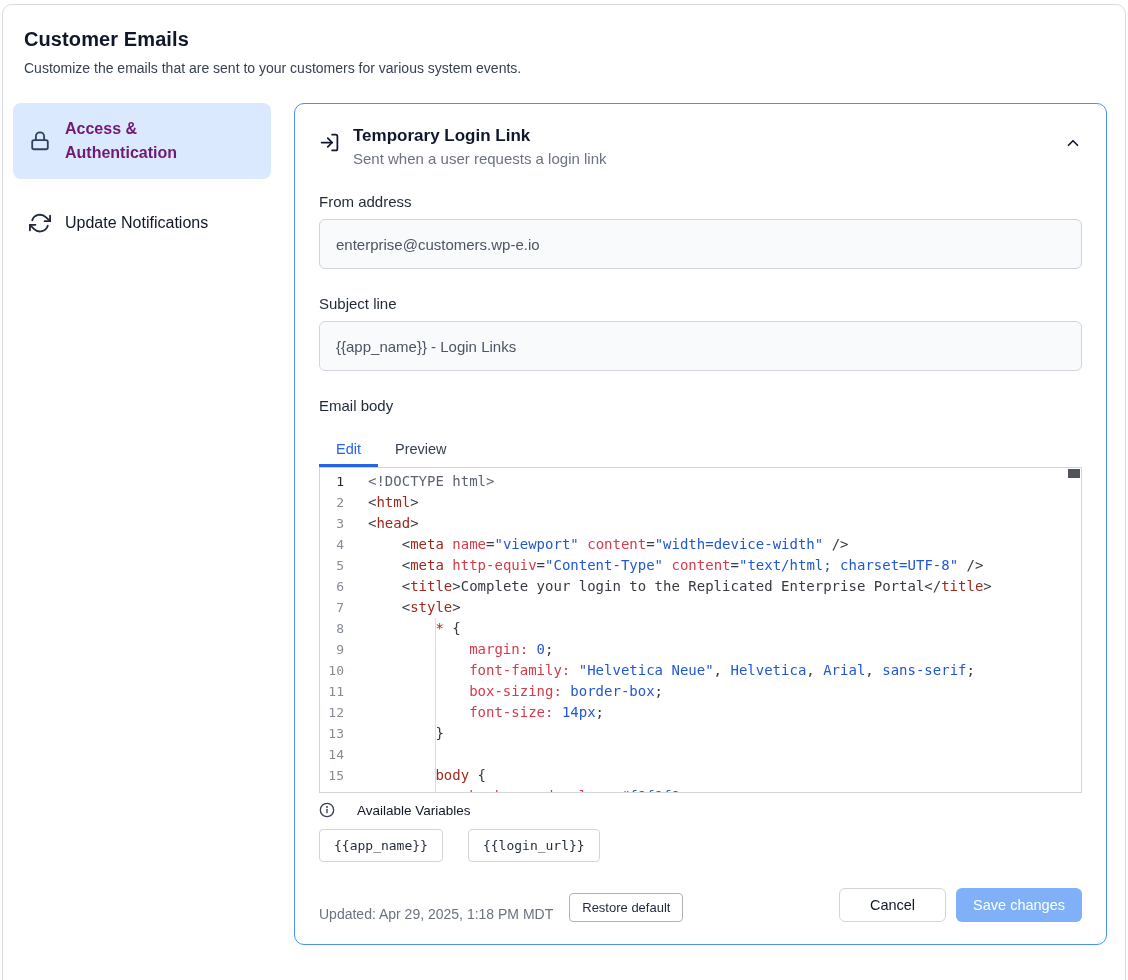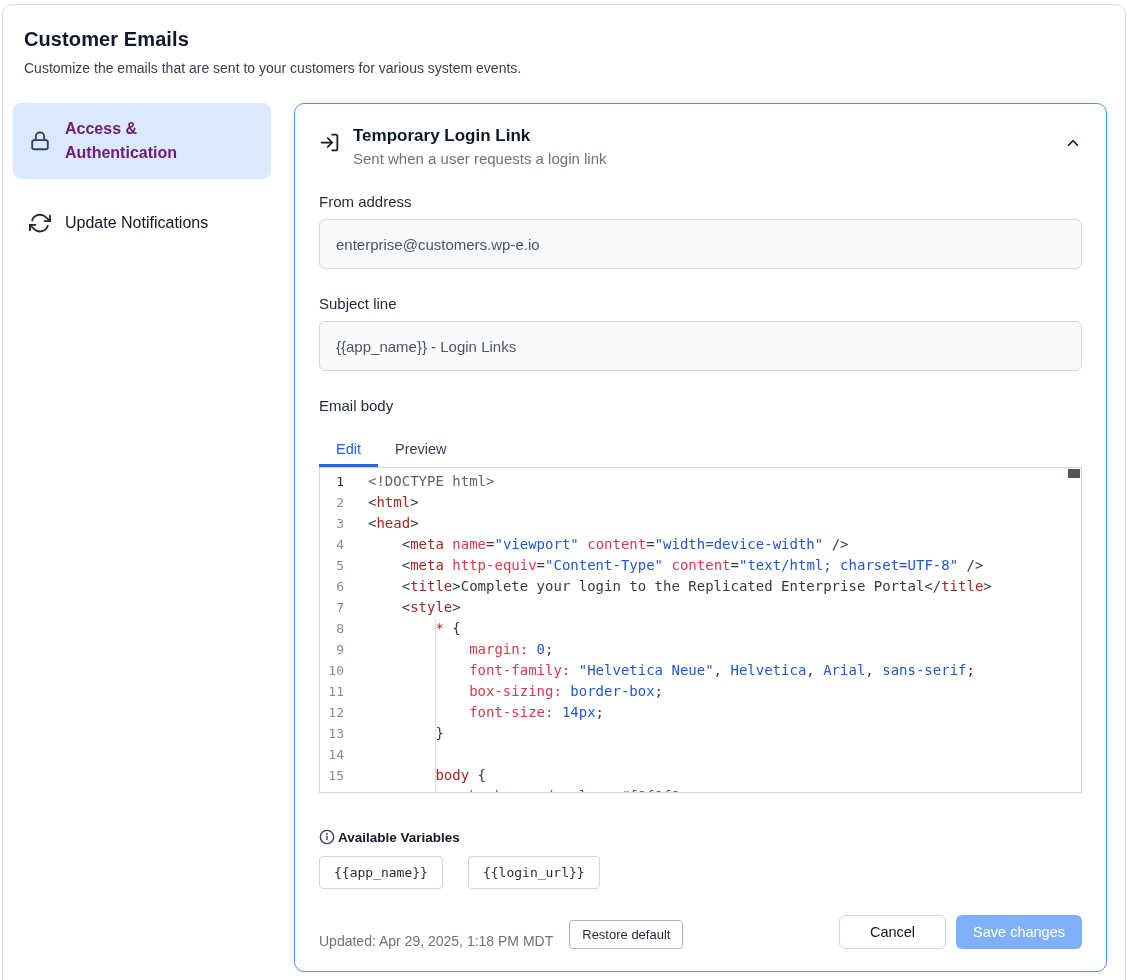--- a/index.html
+++ b/index.html
@@ -55,21 +55,21 @@
   .t-meta { color:#5c636e; }
   .t-pl { color:#383a42; }
   .t-tag { color:#a0291e; }
   .t-attr { color:#d73a49; }
   .t-str { color:#2257d2; }
   .t-num { color:#2257d2; }
   .indent-guide { position:absolute; left:115px; top:150px; width:1px; height:176px; background:#d9dce0; }
   .v-scroll-thumb { position:absolute; top:1px; right:1px; width:12px; height:9px; background:#50555c; }
 
   
-  .vars-head { display:flex; align-items:center; gap:3px; margin-top:36px;font-weight:bold; }
+  .vars-head { display:flex; align-items:center; gap:22px; margin-top:9px; }
   .vars-label { font-size:13.5px; color:#111827; }
   .chips { display:flex; gap:25px; margin-top:11px; }
   .chip { padding:8px 14px; border:1px solid #d1d5db; border-radius:4px; background:#fff;
     font-family:"DejaVu Sans Mono", monospace; font-size:13px; color:#1f2937; cursor:pointer; }
 
   
   .panel-footer { display:flex; align-items:flex-end; margin-top:26px; }
   .updated { font-size:14px; color:#6b7280; }
   .btn { font-family:"Liberation Sans", sans-serif; cursor:pointer; }
   .btn-restore { margin-left:16px; padding:6px 12px; font-size:13px; color:#1f2937; background:#fff;

